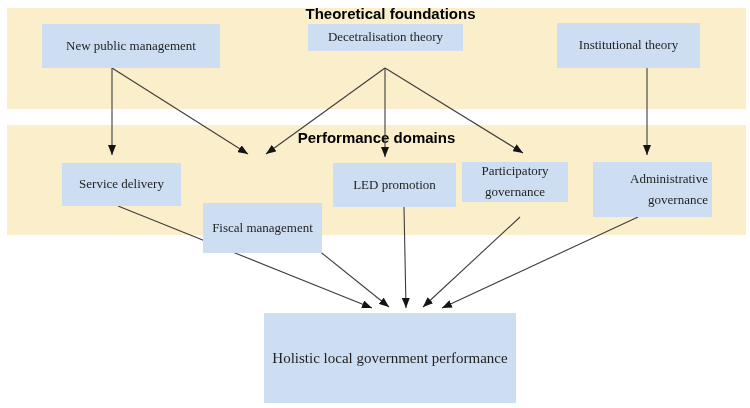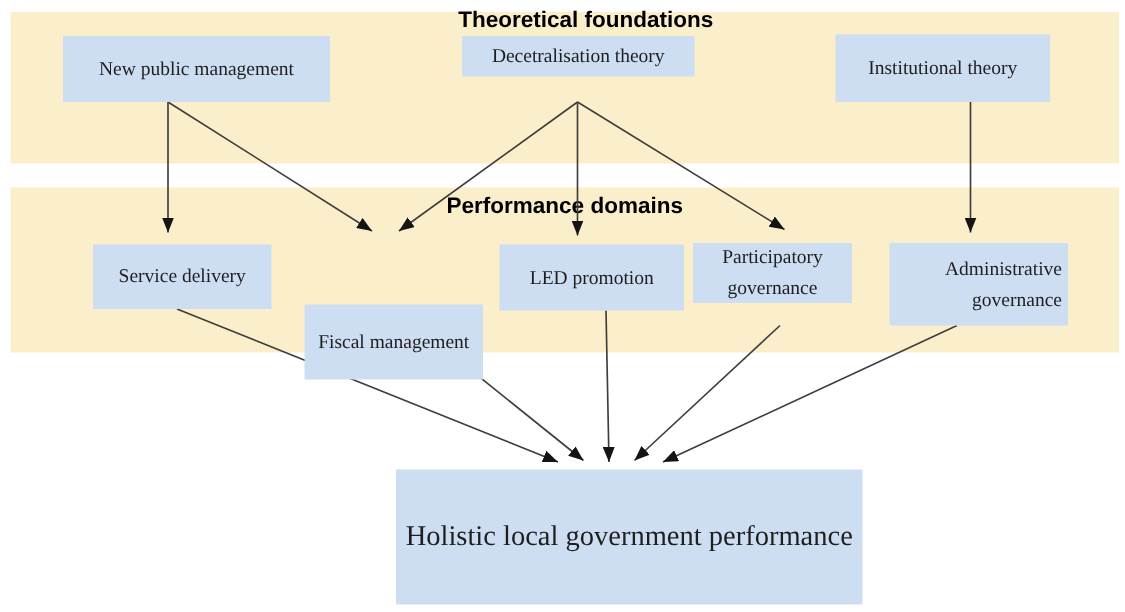--- a/index.html
+++ b/index.html
@@ -48,22 +48,22 @@
   }
   .node--npm     { left: 42px;  top: 24px;  width: 178px; height: 44px; }
   .node--dec     { left: 308px; top: 24px;  width: 155px; height: 27px; }
   .node--inst    { left: 557px; top: 23px;  width: 143px; height: 45px; justify-content: center; }
   .node--service { left: 62px;  top: 163px; width: 119px; height: 43px; }
   .node--fiscal  { left: 203px; top: 163px; width: 119px; height: 50px; margin-top: 40px; }
   .node--led     { left: 333px; top: 163px; width: 123px; height: 44px; }
   .node--part    { left: 462px; top: 162px; width: 106px; height: 40px; }
   .node--admin   { left: 593px; top: 162px; width: 119px; height: 55px; text-align: right; }
   .node--outcome {
-    left: 264px; top: 313px; width: 311px; height: 90px;
-    font-size: 19px;
+    left: 264px; top: 313px; width: 252px; height: 90px;
+    font-size: 15px;
     white-space: nowrap;
   }
 
   svg.arrows {
     position: absolute;
     left: 0; top: 0;
     width: 750px; height: 408px;
     pointer-events: none;
   }
   svg.arrows line {

